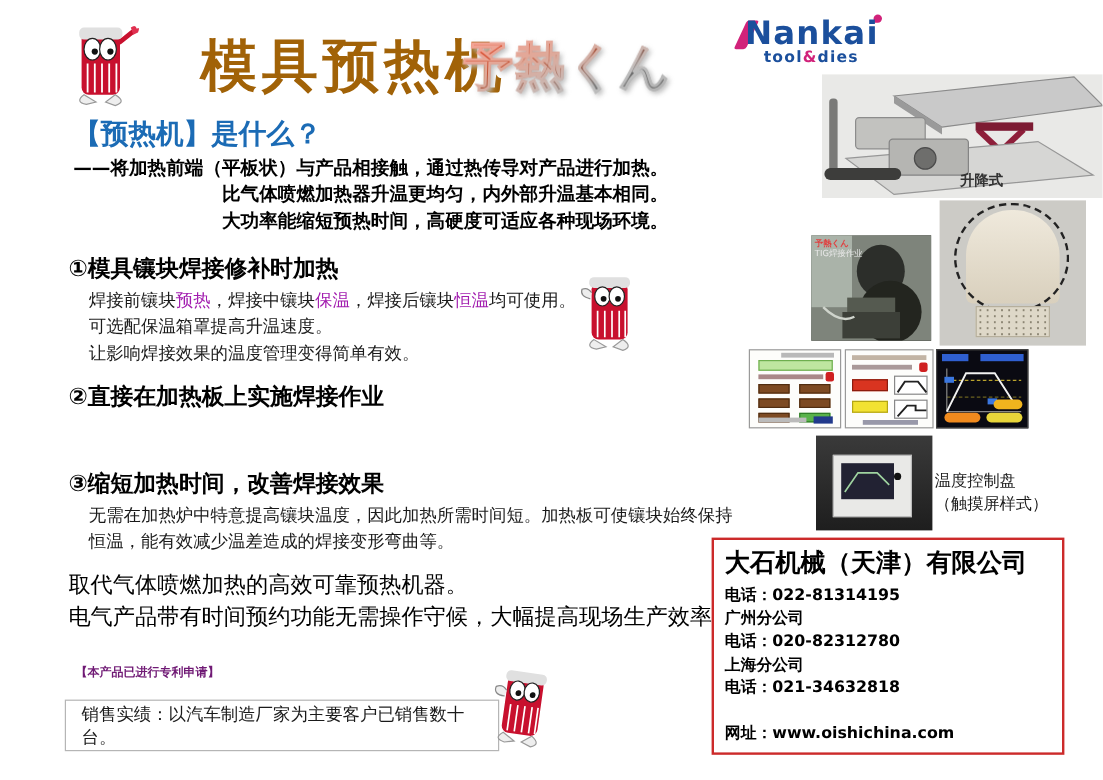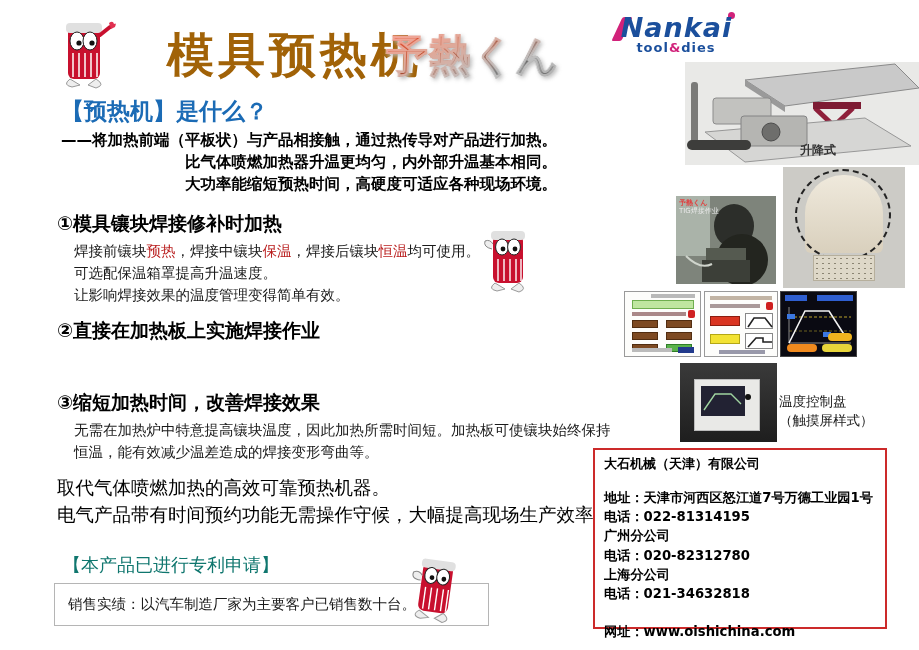--- a/index.html
+++ b/index.html
@@ -8,45 +8,45 @@
   .page { position:relative; width:919px; height:650px; background:#ffffff; overflow:hidden; }
 
   
   .title { position:absolute; left:123px; top:24px; font-size:47px; font-weight:bold; color:#a16207; letter-spacing:4px;margin-left:44px; }
   .yonetsu-logo { position:absolute; left:386px; top:28px; font-size:42px; font-weight:bold; letter-spacing:1px;
     background:linear-gradient(160deg,#e23311 10%,#b8401e 35%,#6f6f6f 70%,#4a4a4a 100%);
     -webkit-background-clip:text; background-clip:text; color:transparent;
     text-shadow:none; -webkit-text-stroke:1px rgba(255,255,255,.55);
     filter:drop-shadow(2px 2px 2px #bbb); transform:skewX(-2deg); }
   .nankai { position:absolute; left:606px; top:12px; width:140px; text-align:center; }
-  .nankai .word { font-style:italic; font-weight:bold; font-size:27px; color:#1b4f9c; letter-spacing:1px; position:relative; }
+  .nankai .word { font-weight:bold; font-size:27px; color:#1b4f9c; letter-spacing:1px; position:relative; }
   .nankai .slash { display:inline-block; width:10px; height:24px; background:#d1227a; transform:skewX(-25deg); margin-right:-6px; vertical-align:-4px; border-radius:2px; }
   .nankai .idot { display:inline-block; width:7px; height:7px; background:#d1227a; border-radius:50% 50% 50% 0; margin-left:-4px; vertical-align:18px; }
   .nankai .sub { font-weight:bold; font-size:13px; color:#1b4f9c; letter-spacing:1px; margin-top:-3px; }
   .nankai .sub .amp { color:#d1227a; }
 
   
   .mascot { position:absolute; }
 
   
   .intro-heading { position:absolute; left:61px; top:96px; font-size:23px; font-weight:bold; color:#1b6bb5; }
   .intro-body { position:absolute; left:61px; top:129px; font-size:15.5px; font-weight:bold; color:#000; line-height:22px;text-align:right; }
   .intro-body .ind { padding-left:34px; }
 
   
   .sec-heading { position:absolute; font-size:19px; font-weight:bold; color:#000; }
   .sec-body { position:absolute; font-size:14.5px; color:#1a1a1a; line-height:22px; }
-  .blue { color:#b91c1c; }
+  .blue { color:#a21caf; }
 
   
   .highlight { position:absolute; left:57px; top:474px; font-size:18.5px; font-weight:normal; color:#000; line-height:27px; }
 
   
-  .patent { position:absolute; left:63px; top:553px; font-size:18px; font-weight:normal; color:#0f766e; }
-  .sales-box { position:absolute; left:54px; top:583px; width:435px; height:43px; border:1px solid #b5b5b5; background:#fff;
+  .patent { position:absolute; left:63px; top:553px; font-size:10px; font-weight:bold; color:#701a75; }
+  .sales-box { position:absolute; left:54px; top:583px; width:362px; height:43px; border:1px solid #b5b5b5; background:#fff;
     display:flex; align-items:center; padding-left:13px; font-size:14.5px; color:#1a1a1a; }
 
   
   .photo { position:absolute; overflow:hidden; }
   .lift-photo { left:685px; top:62px; width:234px; height:103px; background:#e9e9e7; }
   .lift-label { position:absolute; left:115px; top:80px; font-size:12px; font-weight:bold; color:#333; }
   .weld-photo { left:676px; top:196px; width:100px; height:88px; background:linear-gradient(135deg,#9aa29c 0%,#5c6158 40%,#2f332e 75%); }
   .weld-overlay { position:absolute; left:3px; top:10px; font-size:7px; color:#e8e8e8; }
   .weld-brand { position:absolute; left:3px; top:2px; font-size:7px; font-weight:bold; color:#e04040; }
   .dome-photo { left:783px; top:167px; width:122px; height:121px; background:#cccbc6; }
@@ -82,21 +82,21 @@
 
   
   .temp-photo { left:680px; top:363px; width:97px; height:79px; background:linear-gradient(#3a3a3a,#1e1e1e); }
   .temp-face { position:absolute; left:14px; top:16px; width:66px; height:52px; background:#e9e9e7; border:1px solid #bbb; }
   .temp-screen { position:absolute; left:6px; top:6px; width:44px; height:30px; background:#223; }
   .temp-btn { position:absolute; right:8px; top:14px; width:6px; height:6px; border-radius:50%; background:#111; }
   .temp-label { position:absolute; left:779px; top:392px; font-size:13.5px; color:#1a1a1a; line-height:19px; }
 
   
   .company-box { position:absolute; left:593px; top:448px; width:294px; height:181px; border:2px solid #cc2a2a; background:#fff; padding:5px 9px; }
-  .company-name { font-size:13px; font-weight:bold; color:#000; margin-bottom:15px; }
+  .company-name { font-size:21px; font-weight:bold; color:#000; margin-bottom:4px; }
   .company-line { font-size:13.2px; font-weight:bold; color:#000; line-height:19.2px; }
   .company-web { margin-top:19px; }
 </style>
 </head>
 <body>
 
 <div class="page">
 
   <svg class="mascot" style="left:54px;top:13px;" width="62" height="82" viewBox="0 0 62 82">
     <rect x="14" y="14" width="32" height="52" rx="6" fill="#c8102e"></rect>
@@ -302,21 +302,20 @@
       <div class="temp-btn"></div>
     </div>
   </div>
   <div class="temp-label">
     <div>温度控制盘</div>
     <div>（触摸屏样式）</div>
   </div>
 
   <div class="company-box">
     <div class="company-name">大石机械（天津）有限公司</div>
-    <div class="company-line">地址：天津市河西区怒江道7号万德工业园1号</div>
     <div class="company-line">电话：022-81314195</div>
     <div class="company-line">广州分公司</div>
     <div class="company-line">电话：020-82312780</div>
     <div class="company-line">上海分公司</div>
     <div class="company-line">电话：021-34632818</div>
     <div class="company-line company-web">网址：www.oishichina.com</div>
   </div>
 
 </div>
 

